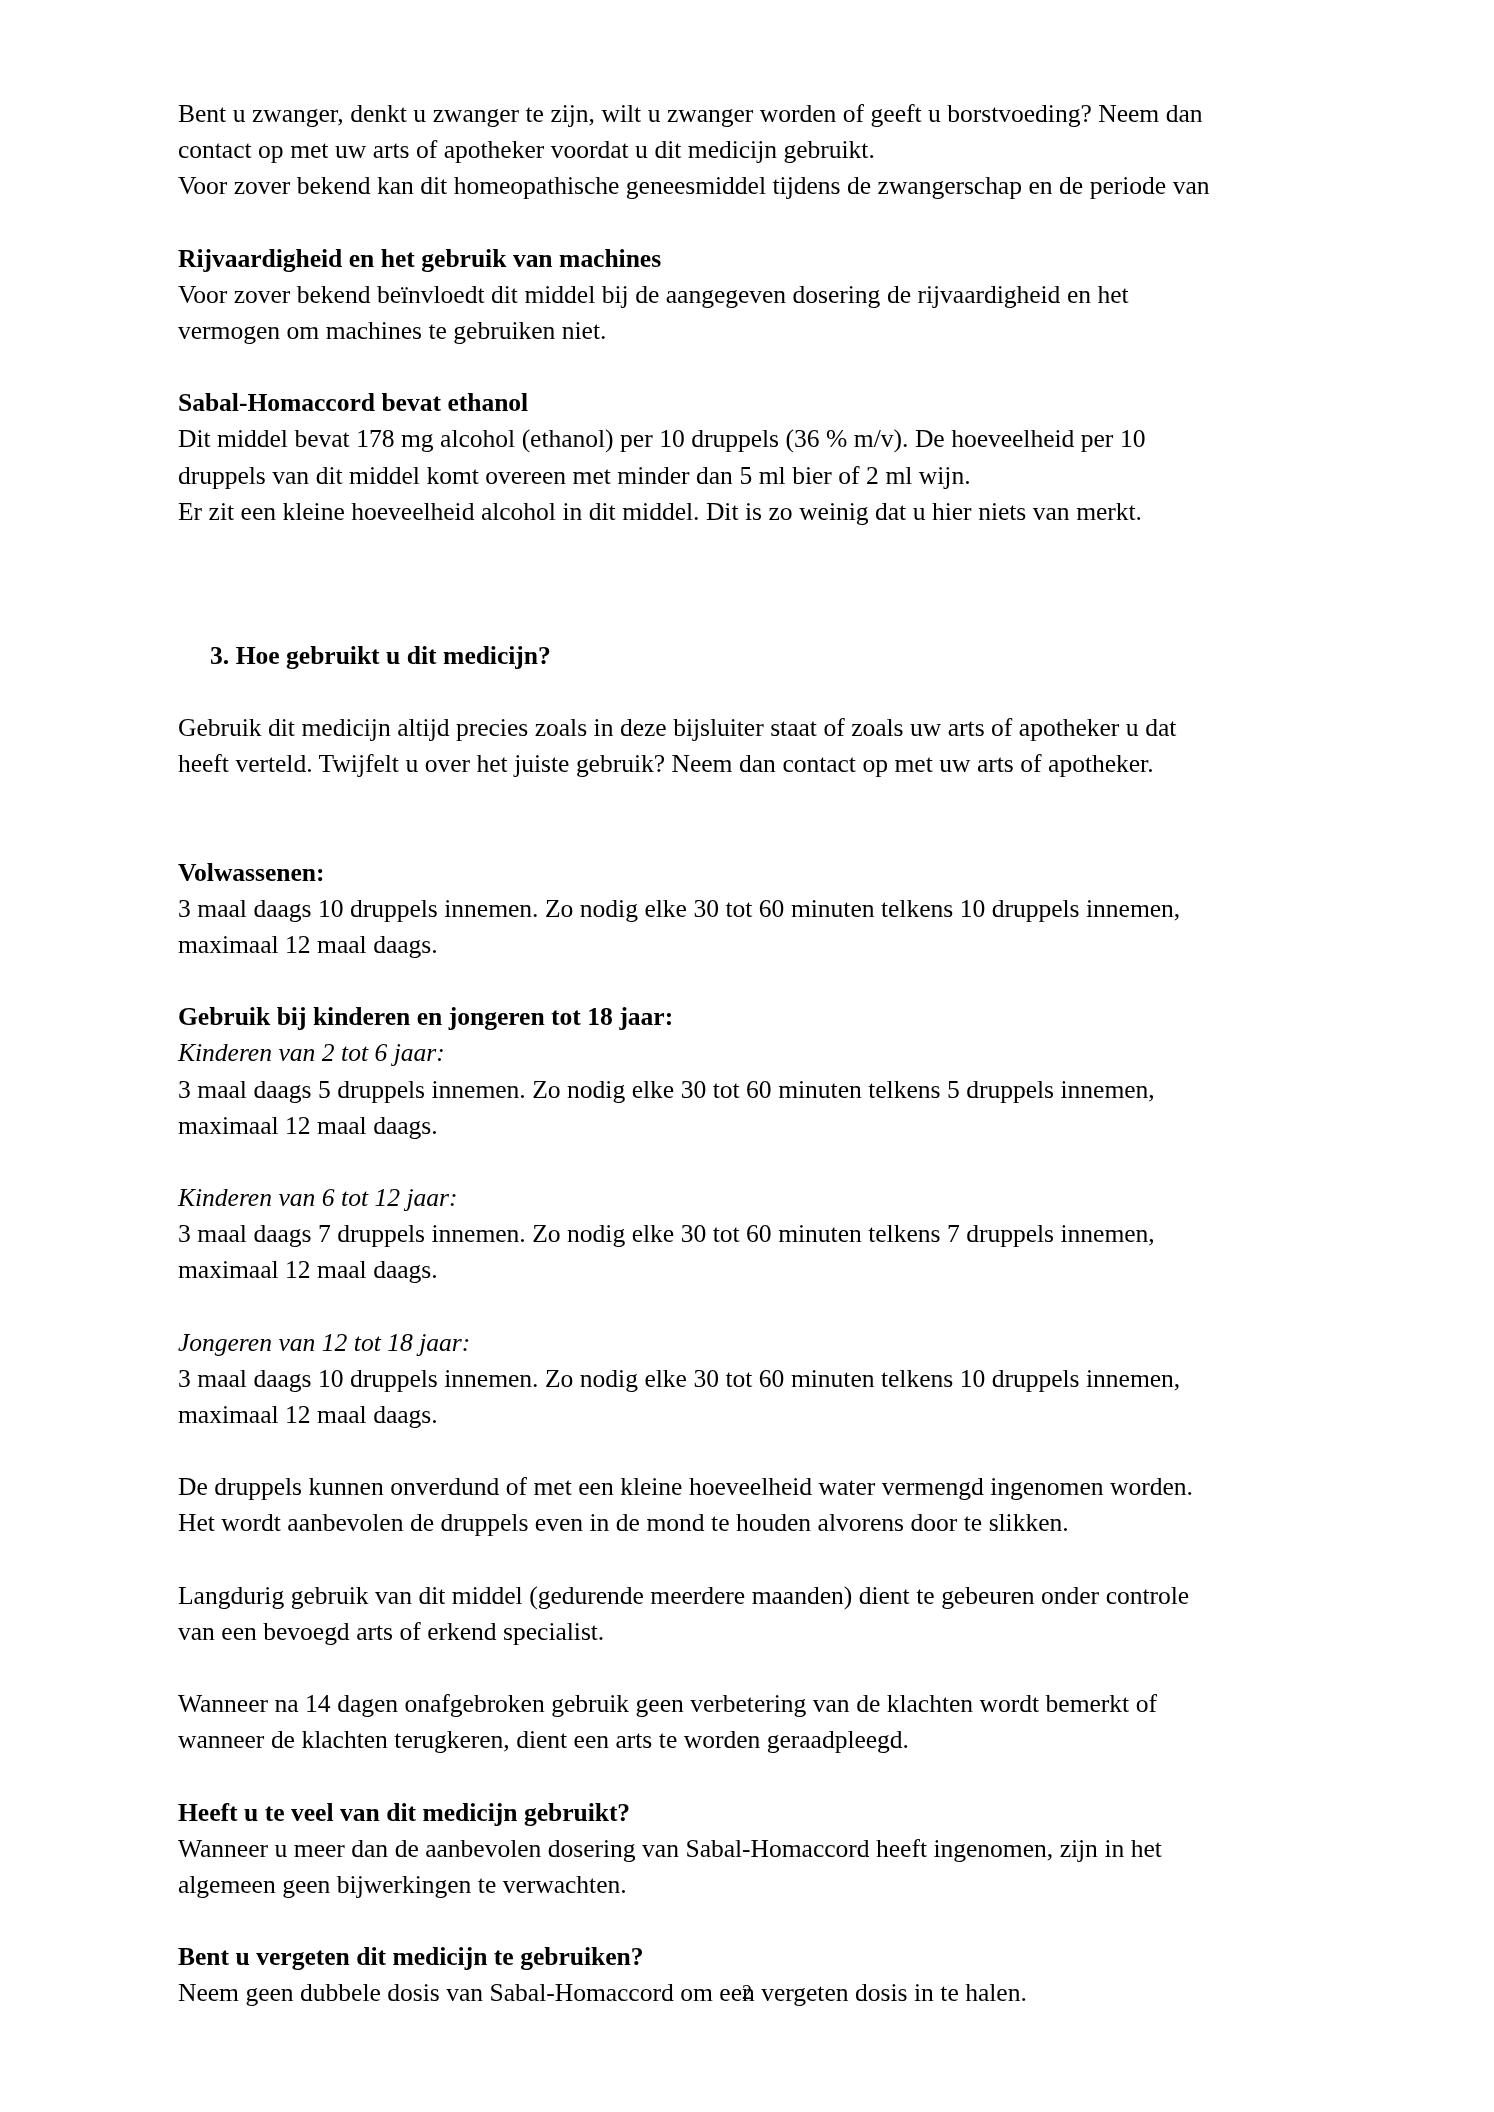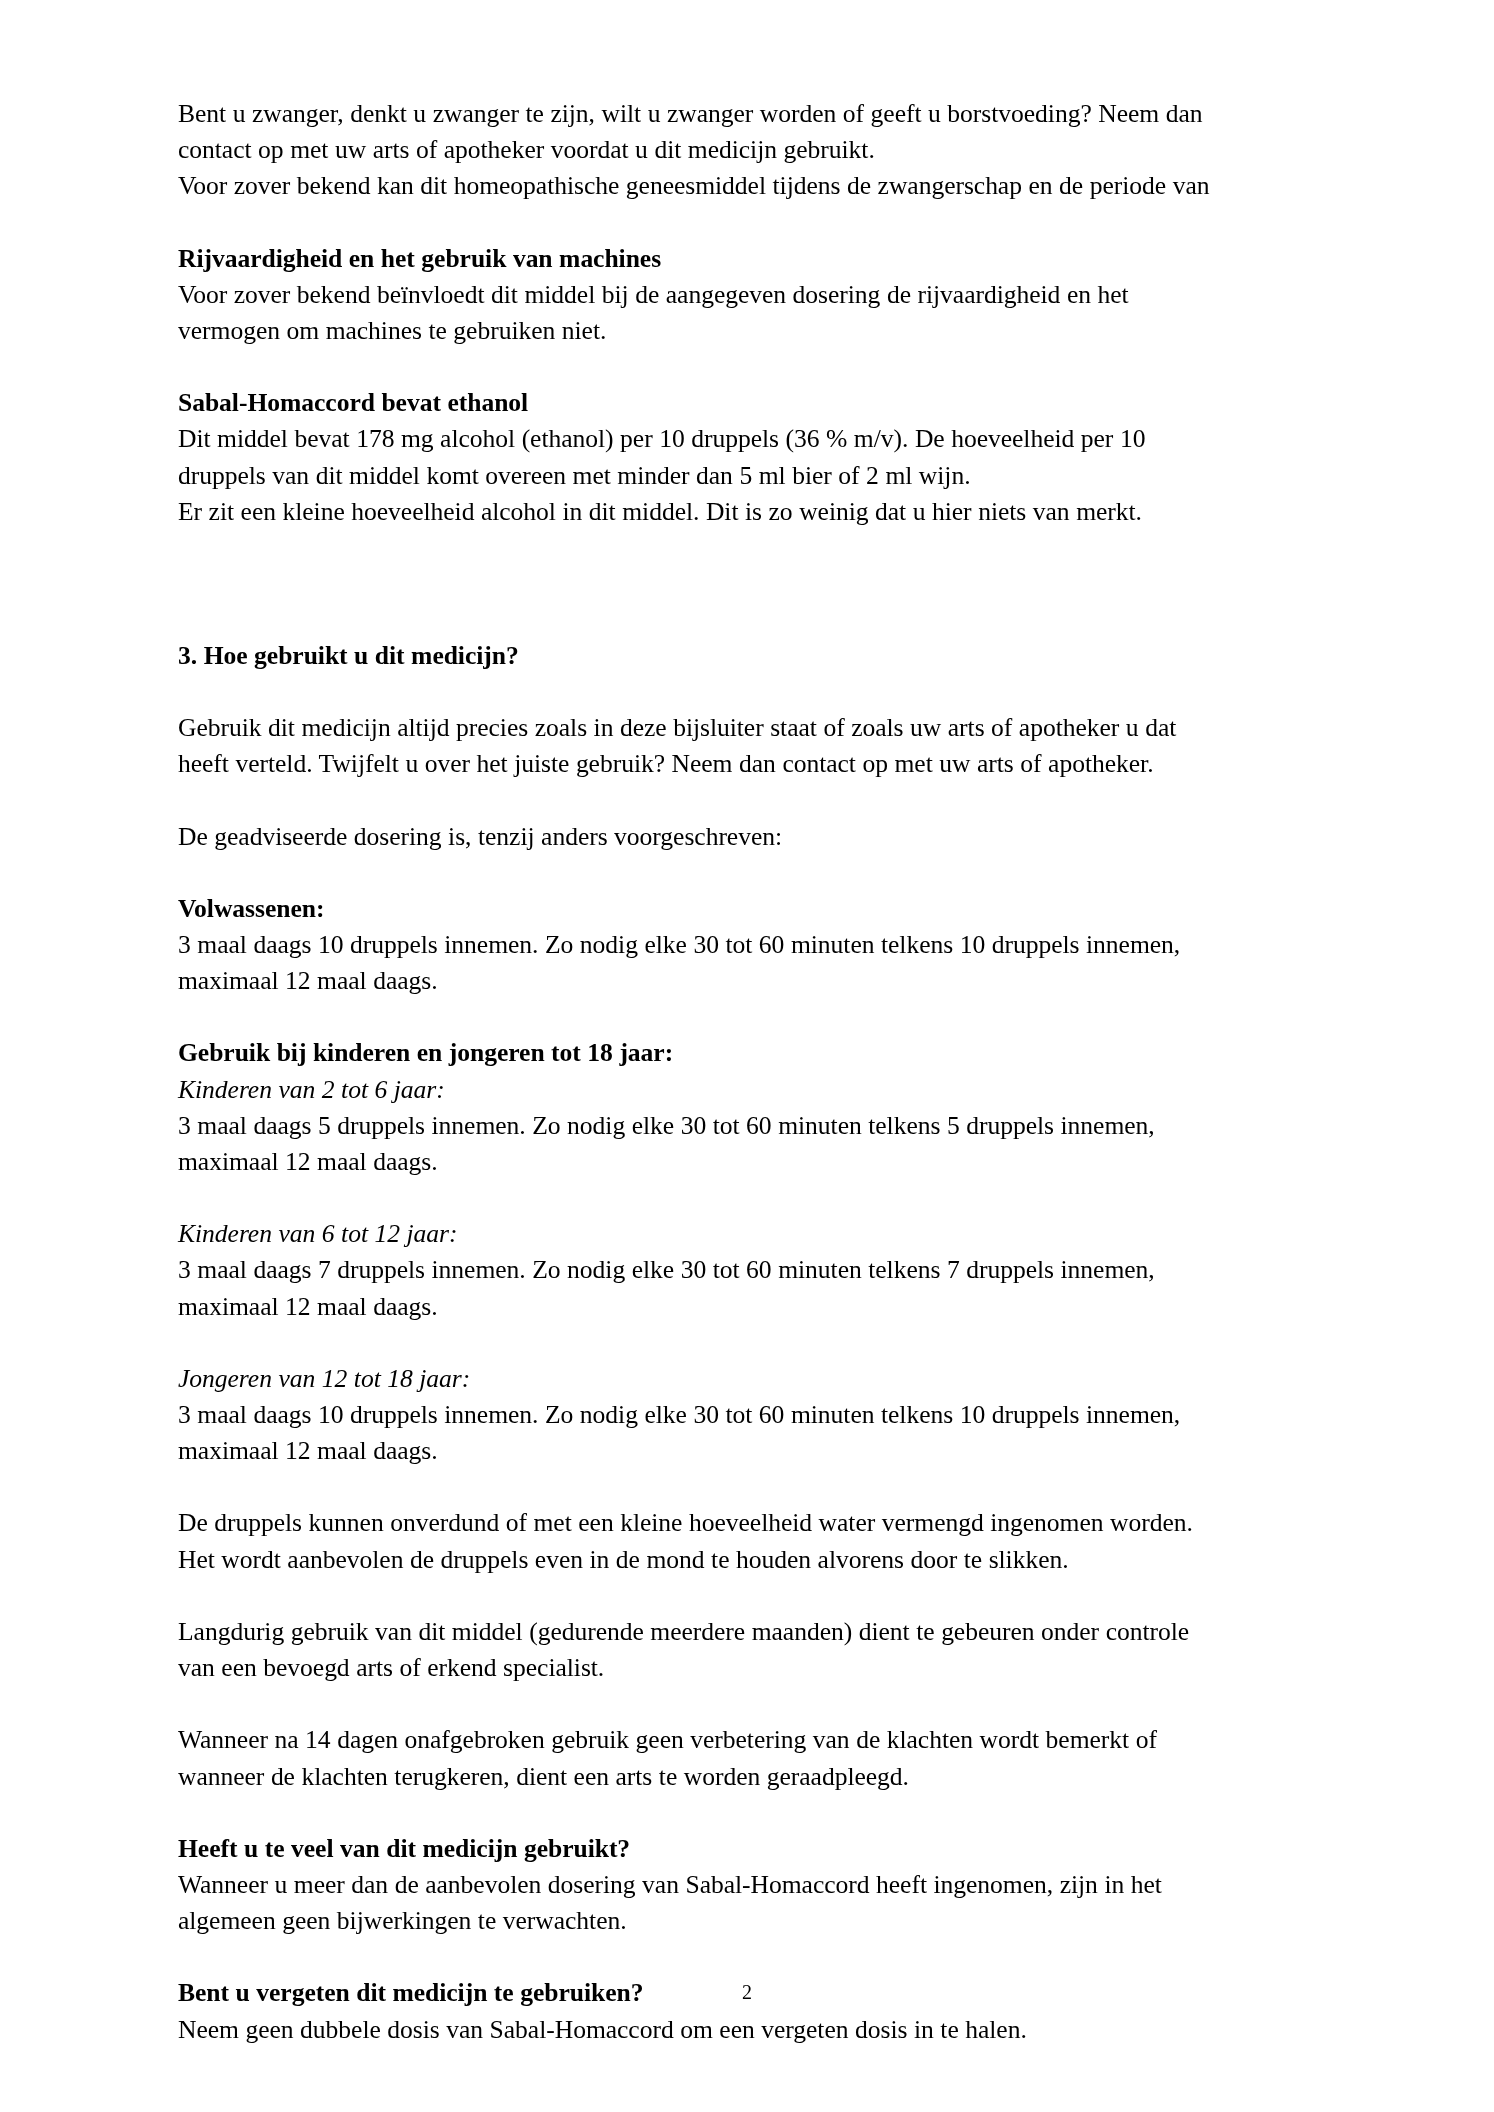--- a/index.html
+++ b/index.html
@@ -40,20 +40,21 @@
   }
   
   .gap-para { height: 36px; }
   .gap-section { height: 72px; }
 
   .h-bold {
     font-weight: bold;
   }
   .sec-head {
     font-weight: bold;
+    margin-left: 32px;
   }
   .h-bolditalic {
     font-weight: bold;
   }
   .h-italic {
     font-style: italic;
   }
   .pageno {
     position: absolute;
     left: 0;
@@ -104,23 +105,20 @@
 
     <div class="gap-para"></div>
 
     <div class="block">
       <p>Gebruik dit medicijn altijd precies zoals in deze bijsluiter staat of zoals uw arts of apotheker u dat</p>
       <p>heeft verteld. Twijfelt u over het juiste gebruik? Neem dan contact op met uw arts of apotheker.</p>
     </div>
 
     <div class="gap-para"></div>
 
-    <div class="block">
-      <p>De geadviseerde dosering is, tenzij anders voorgeschreven:</p>
-    </div>
 
     <div class="gap-para"></div>
 
     <div class="block">
       <p class="h-bolditalic">Volwassenen:</p>
       <p>3 maal daags 10 druppels innemen. Zo nodig elke 30 tot 60 minuten telkens 10 druppels innemen,</p>
       <p>maximaal 12 maal daags.</p>
     </div>
 
     <div class="gap-para"></div>

